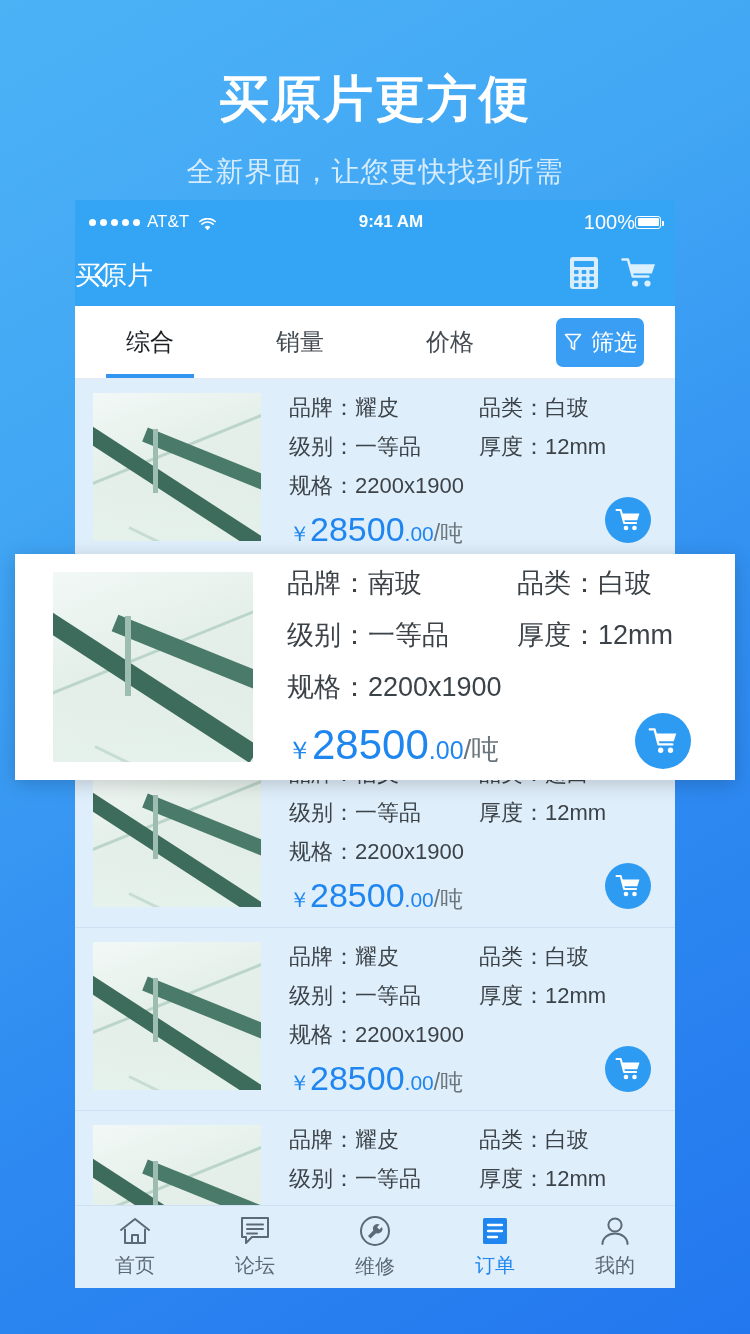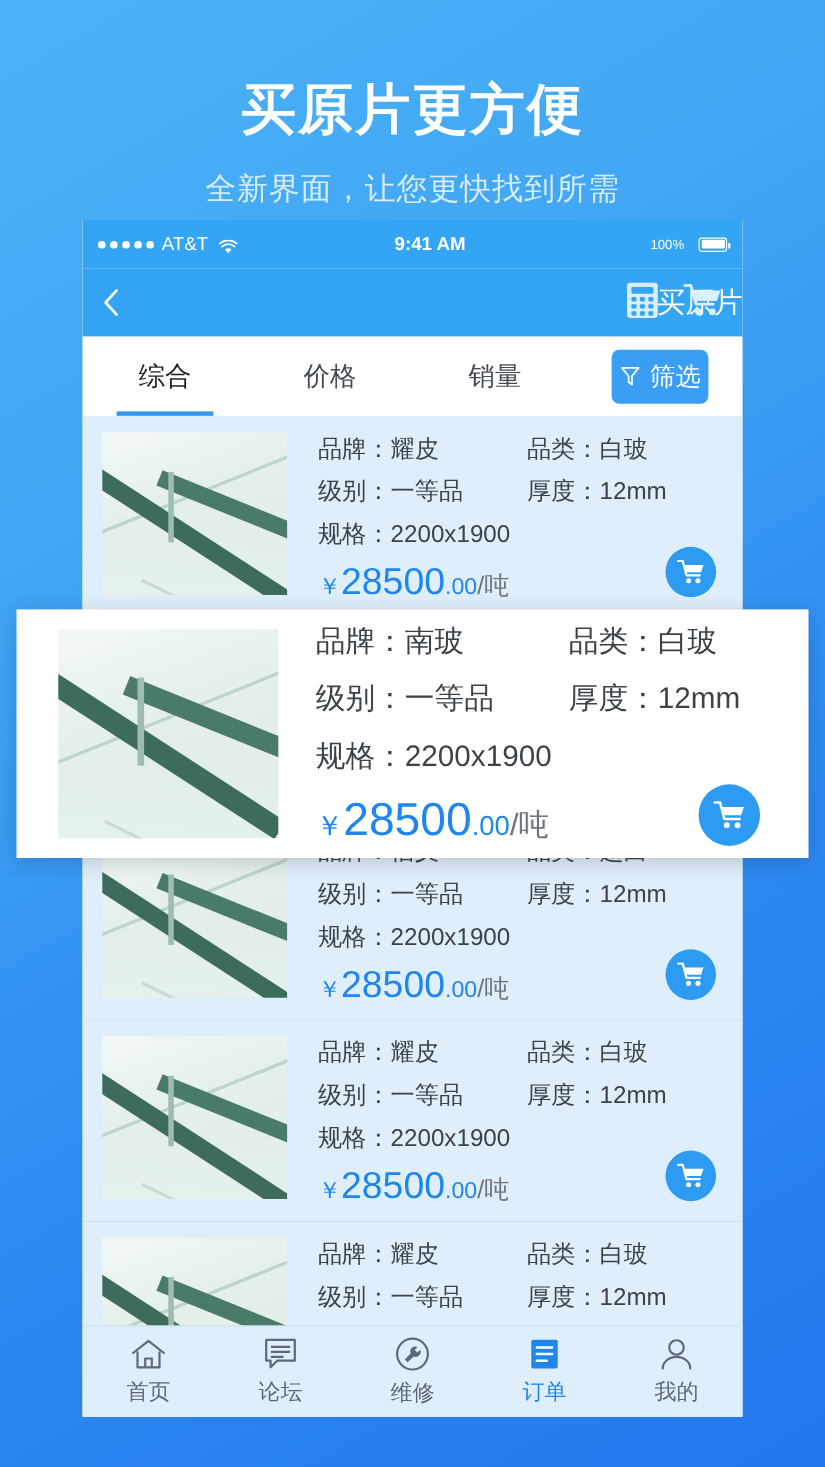--- a/index.html
+++ b/index.html
@@ -47,42 +47,42 @@
     display: flex; align-items: center;
     padding: 0 14px;
     color: #ffffff;
     font-size: 17px;
   }
   .sb-left { display:flex; align-items:center; gap:7px; flex: 1 1 0; }
   .dots { display:flex; gap:4px; align-items:center; }
   .dots i { width:7px; height:7px; border-radius:50%; background:#ffffff; display:block; }
   .wifi { width:17px; height:13px; position:relative; display:inline-block; margin-left:3px;}
   .sb-center { flex: 0 0 auto; font-weight: 600; font-size:17px;margin-left:32px;}
-  .sb-right { flex:1 1 0; display:flex; align-items:center; justify-content:flex-end; gap:13px; font-size:12px;}
+  .sb-right { flex:1 1 0; display:flex; align-items:center; justify-content:flex-end; gap:0; font-size:20px;}
   .battery {
     width:26px; height:13px; border:1.5px solid #ffffff; border-radius:3px;
     position:relative; padding:1.5px; box-sizing:border-box;
   }
   .battery::after{
     content:""; position:absolute; right:-4px; top:4px; width:2px; height:5px;
     background:#ffffff; border-radius:0 1px 1px 0;
   }
   .battery i { display:block; width:100%; height:100%; background:#ffffff; border-radius:1px;}
 
   
   .navbar {
     height: 62px;
     background: #34a5f5;
     display: flex; align-items: center;
     padding: 0 18px;
     position: relative;
   }
   .nav-back { width:40px; display:flex; align-items:center; cursor:pointer;}
   .nav-title {
-    position:absolute; left:0; right:0; text-align:right;
+    position:absolute; left:0; right:0; text-align:left;
     color:#ffffff; font-size:26px; pointer-events:none;
   }
   .nav-actions { margin-left:auto; display:flex; align-items:center; gap:22px; position:relative; z-index:2;}
 
   
   .tabbar {
     height: 72px; background: #ffffff;
     display: flex; align-items: center;
     border-bottom: 1px solid #e4eaf0;
     position: relative;
@@ -278,24 +278,24 @@
           </svg>
         </span>
       </div>
     </div>
 
     <div class="tabbar">
       <div class="tab active">
         <span>综合</span>
       </div>
       <div class="tab">
+        <span>销量</span>
+      </div>
+      <div class="tab">
         <span>价格</span>
-      </div>
-      <div class="tab">
-        <span>销量</span>
       </div>
       <div class="filter-wrap">
         <button class="filter-btn">
           <svg width="20" height="20" viewBox="0 0 20 20">
             <path d="M2.5 2.5 H17.5 L11.5 10 V17.5 L8.5 15.3 V10 Z" stroke="#ffffff" stroke-width="1.6" fill="none" stroke-linejoin="round"></path>
           </svg>
           <span>筛选</span>
         </button>
       </div>
     </div>

